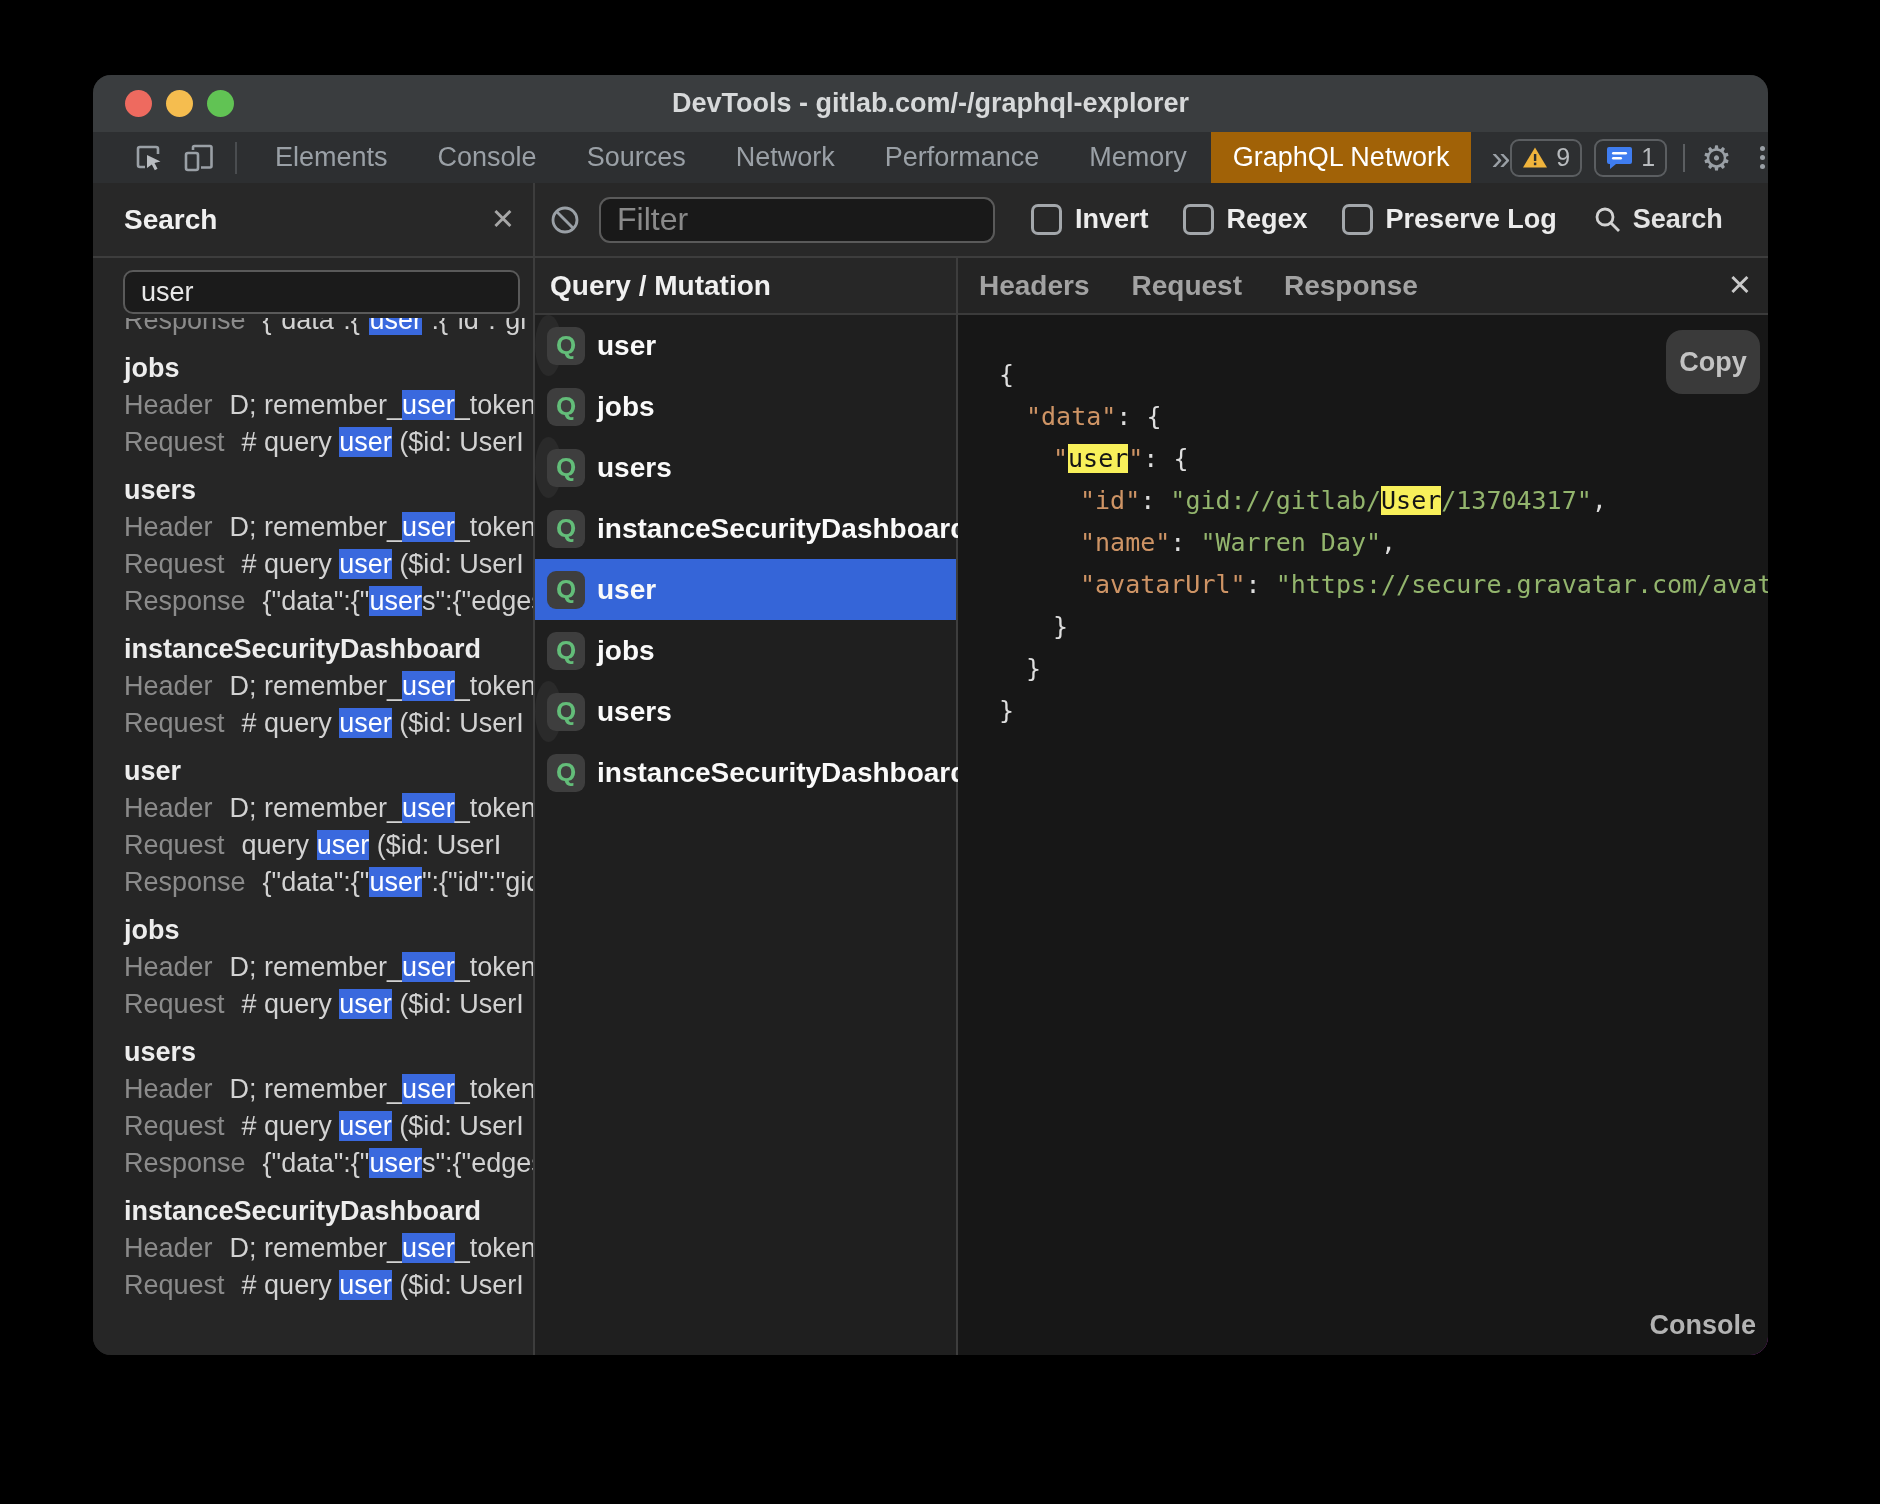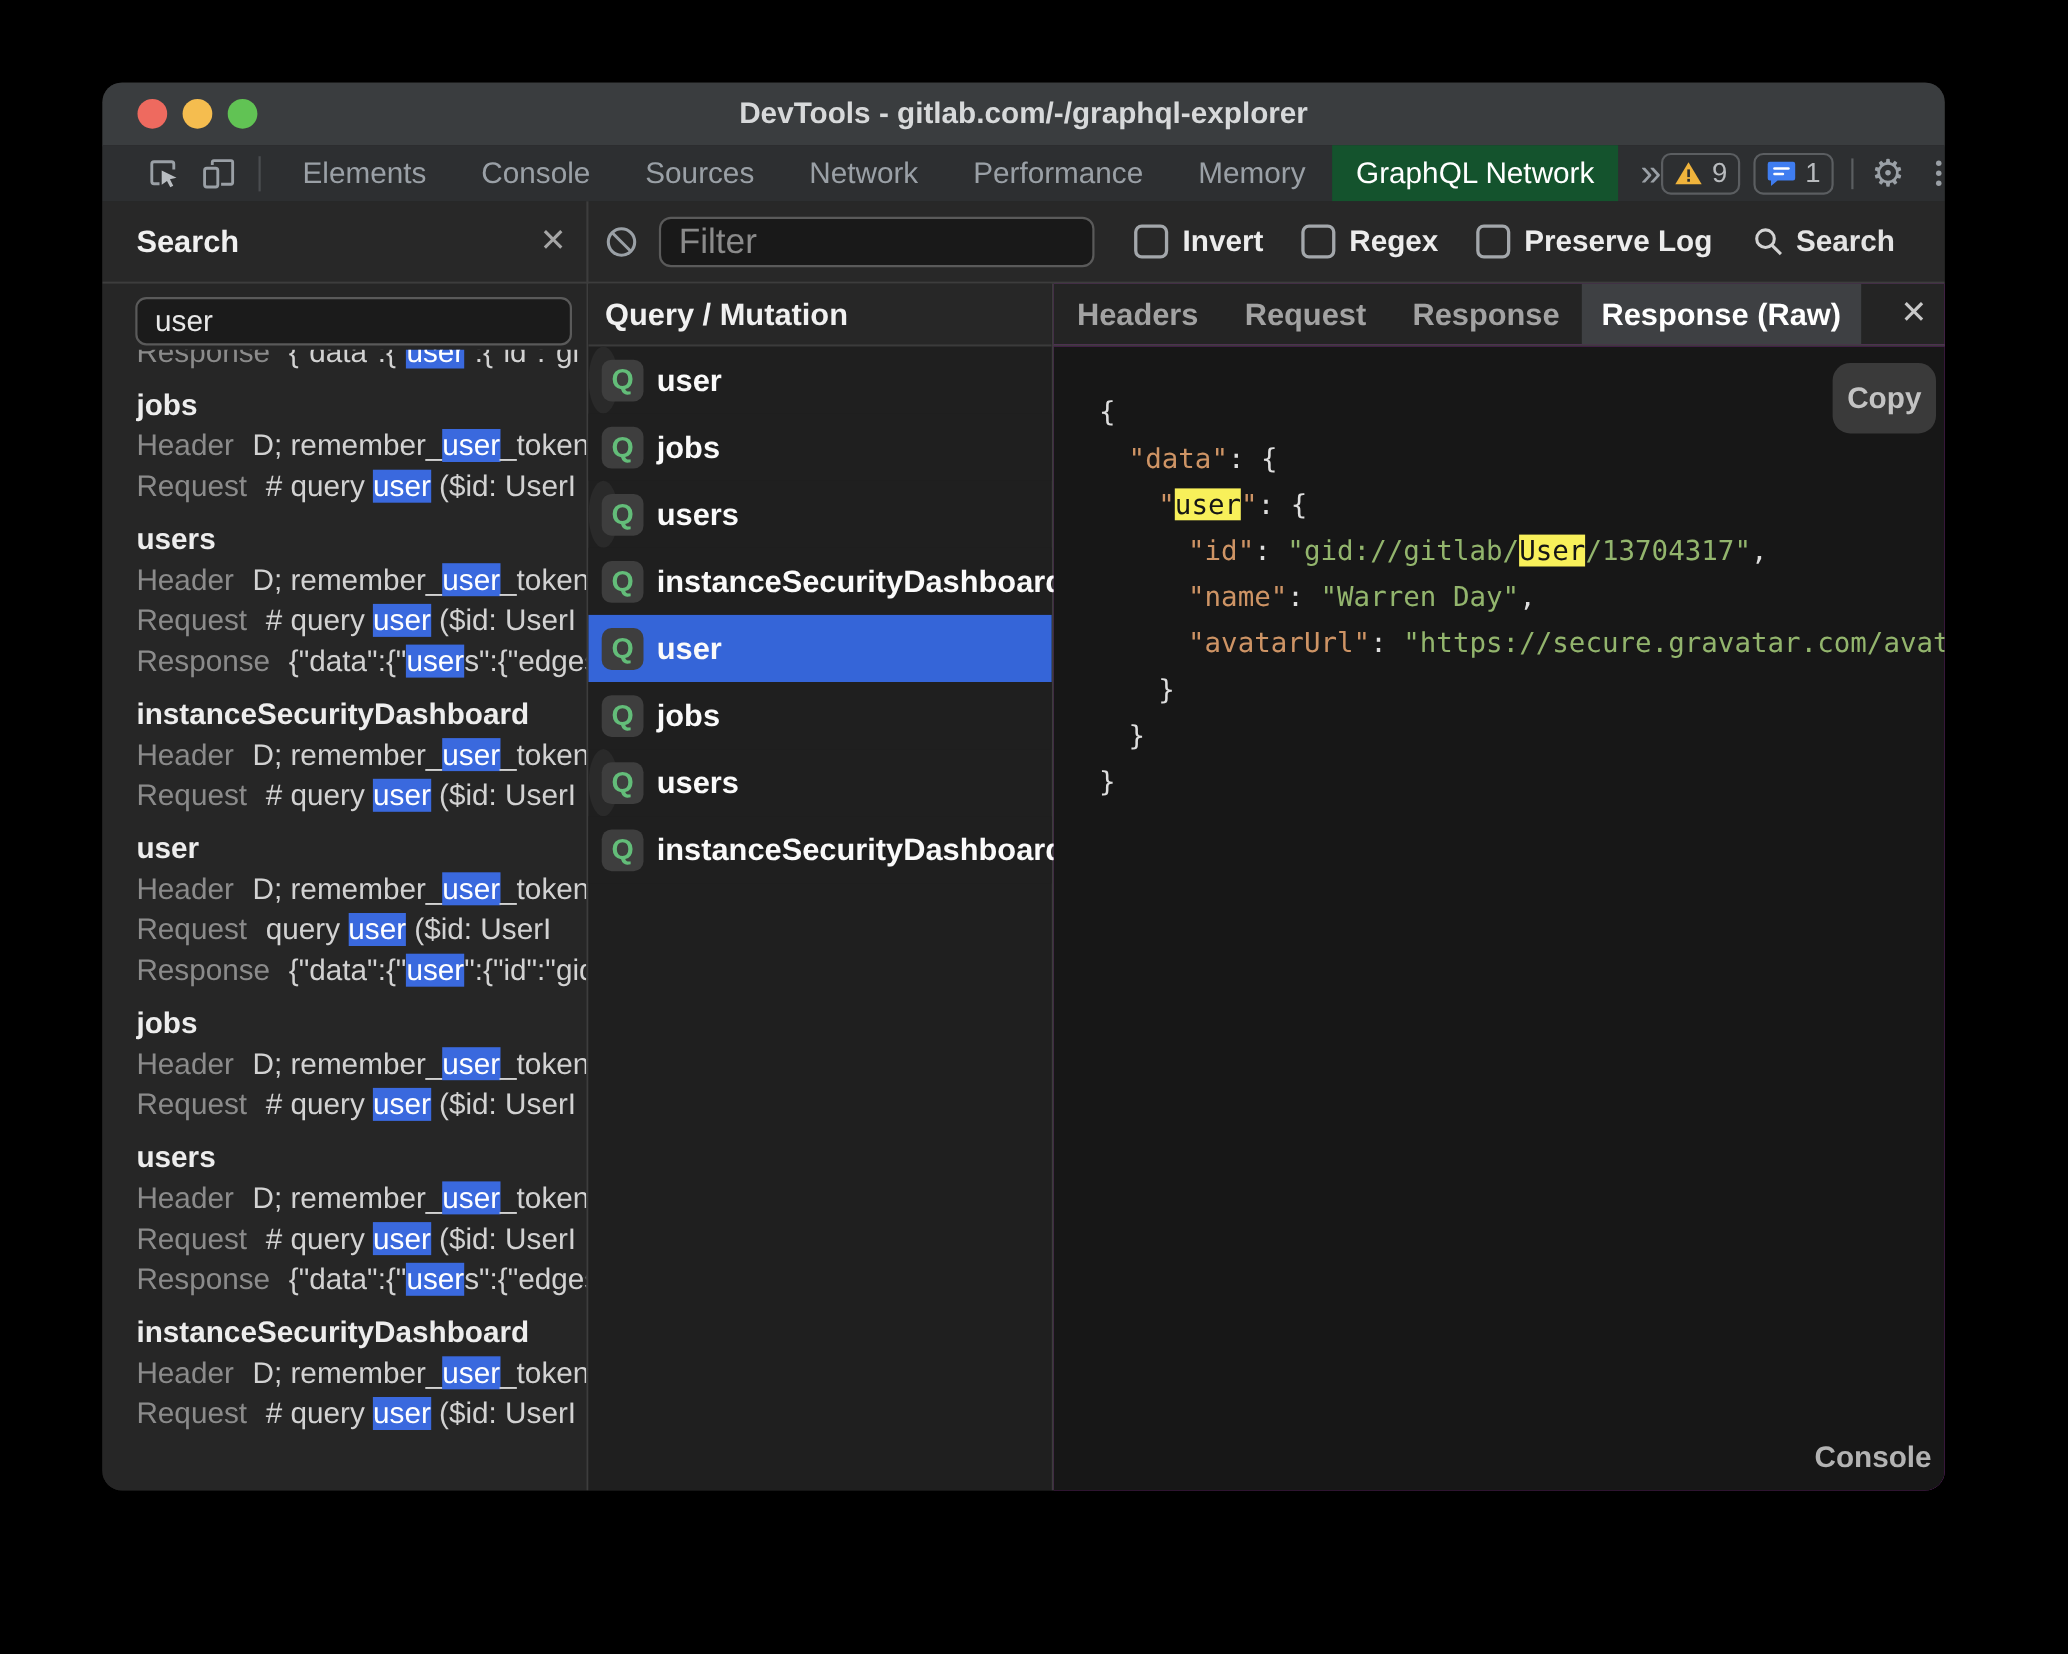--- a/index.html
+++ b/index.html
@@ -18,21 +18,21 @@
   .title{line-height:57px;text-align:center;color:#d7d9da;font-weight:bold;font-size:27px;}
 
   
   .toolbar{position:absolute;top:57px;left:0;right:0;height:51px;background:#2d2f31;display:flex;align-items:center;}
   .tb-icon{flex:none;display:flex;align-items:center;justify-content:center;}
   .inspect{margin-left:40px;}
   .device{margin-left:16px;}
   .vdiv{flex:none;width:2px;height:32px;background:#4a4d50;margin-left:18px;}
   .ttabs{display:flex;align-items:flex-start;gap:50px;margin-left:38px;}
   .ttab{font-size:27px;color:#9aa0a6;white-space:nowrap;}
-  .ttab-active{margin-left:24px;height:51px;line-height:51px;padding:0 22px;background:#14532d;color:#fff;
+  .ttab-active{margin-left:24px;height:51px;line-height:51px;padding:0 22px;background:#a16207;color:#fff;
                font-size:27px;white-space:nowrap;}
   .chev{margin-left:20px;font-size:34px;color:#9aa0a6;line-height:51px;}
   .tb-right{margin-left:auto;margin-right:26px;display:flex;align-items:center;gap:12px;}
   .badge{height:34px;border:2px solid #5b5e61;border-radius:9px;display:flex;align-items:center;
          justify-content:center;gap:8px;padding:0 10px;}
   .badge .cnt{font-size:25px;color:#b8bbbe;}
   .vdiv2{width:2px;height:28px;background:#5b5e61;margin:0 4px;}
   .gear{font-size:34px;color:#9aa0a6;line-height:34px;}
   .kebab{display:flex;flex-direction:column;gap:4px;margin-left:10px;padding:0 6px;}
   .kebab i{width:5px;height:5px;border-radius:50%;background:#9aa0a6;}
@@ -294,21 +294,20 @@
             <span class="qlabel">instanceSecurityDashboard</span>
           </div>
         </div>
     </div>
 
     <div class="col-right">
       <div class="tabband">
           <div class="dtab">Headers</div>
           <div class="dtab">Request</div>
           <div class="dtab">Response</div>
-          <div class="dtab active">Response (Raw)</div>
         </div>
       <span class="tab-x">✕</span>
       <div class="tabdiv"></div>
       <div class="content">
         <div class="copy-btn">Copy</div>
         <div class="json">
             <div class="jline" style="padding-left: 0px;"><span class="p">{</span></div>
             <div class="jline" style="padding-left: 27px;"><span class="k">"data"</span><span class="p">: {</span></div>
             <div class="jline" style="padding-left: 54px;"><span class="k">"</span><span class="k yhl">user</span><span class="k">"</span><span class="p">: {</span></div>
             <div class="jline" style="padding-left: 81px;"><span class="k">"id"</span><span class="p">: </span><span class="v">"gid://gitlab/</span><span class="v yhl">User</span><span class="v">/13704317"</span><span class="p">,</span></div>

